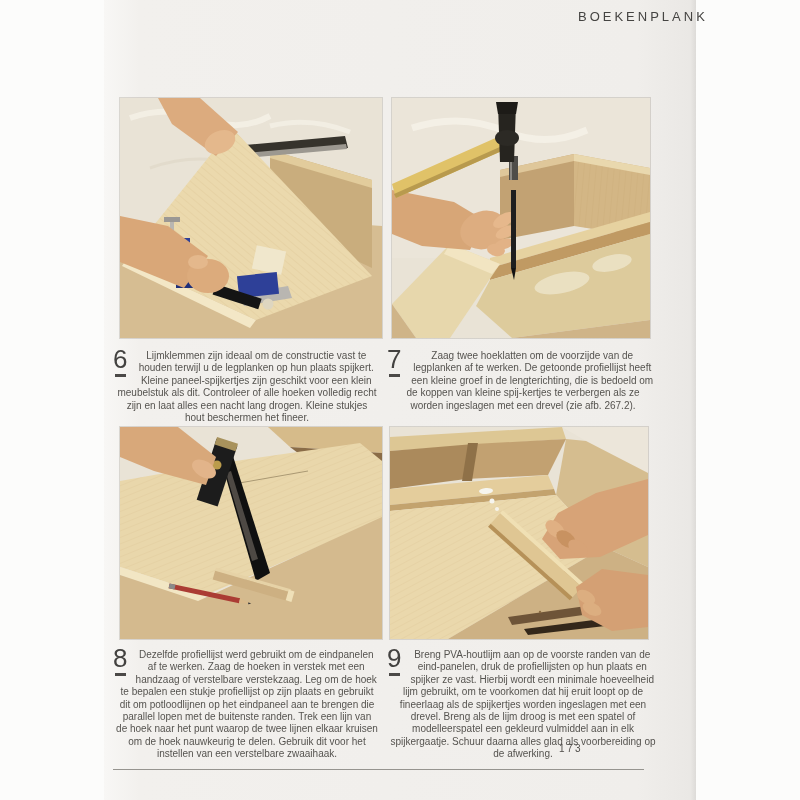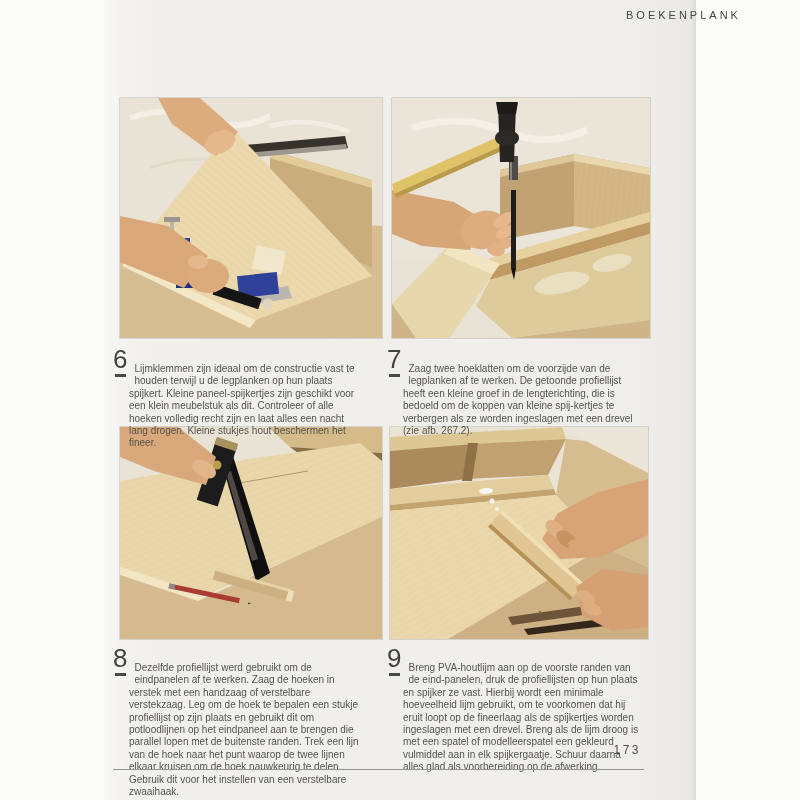--- a/index.html
+++ b/index.html
@@ -7,41 +7,41 @@
     width:800px;height:800px;position:relative;overflow:hidden;
     background:#fcfcfb;
     font-family:"Liberation Sans",sans-serif;
   }
   .page{
     position:absolute;left:104px;top:0;width:592px;height:800px;
     background:linear-gradient(90deg,#f8f7f5 0%,#f2f0ed 6%,#f0eeeb 90%,#eae8e5 99%,#dddbd8 100%);
   }
   .header-label{
     position:absolute;left:578px;top:9px;
-    font-size:11px;letter-spacing:3px;color:#454442;margin-left:48px;
+    font-size:13px;letter-spacing:3px;color:#454442;
   }
   .photo{
     position:absolute;outline:1px solid rgba(90,80,60,.18);
     background:#e9e3d6;
   }
   .photo svg{display:block;width:100%;height:100%;}
   .caption{
     position:absolute;font-size:10px;line-height:12.4px;color:#55534f;
   }
-  .caption p{margin:16px;}
+  .caption p{margin:3px;text-align:center;}
   .stepnum{float:left;margin:1px 7px 0 0;text-align:center;}
   .stepnum .n{
     display:block;font-size:26px;line-height:23px;color:#434240;
     font-family:"Liberation Sans",sans-serif;
   }
   .stepnum .dash{display:block;width:11px;height:3px;background:#4b4947;margin:3px auto 0;}
   .footer-rule{position:absolute;left:113px;top:769px;width:531px;height:1px;background:#96948f;}
   .page-number{
-    position:absolute;top:743px;left:559px;width:82px;text-align:right;
-    font-size:12px;letter-spacing:2.5px;color:#504e4b;
+    position:absolute;top:743px;left:559px;width:82px;
+    font-size:10px;letter-spacing:2.5px;color:#504e4b;
   }
 </style>
 </head>
 <body>
 
 <div class="page"></div>
 
 <div class="header-label">BOEKENPLANK</div>
 
 <figure class="photo" style="left:120px;top:98px;width:262px;height:240px;margin:0;">

